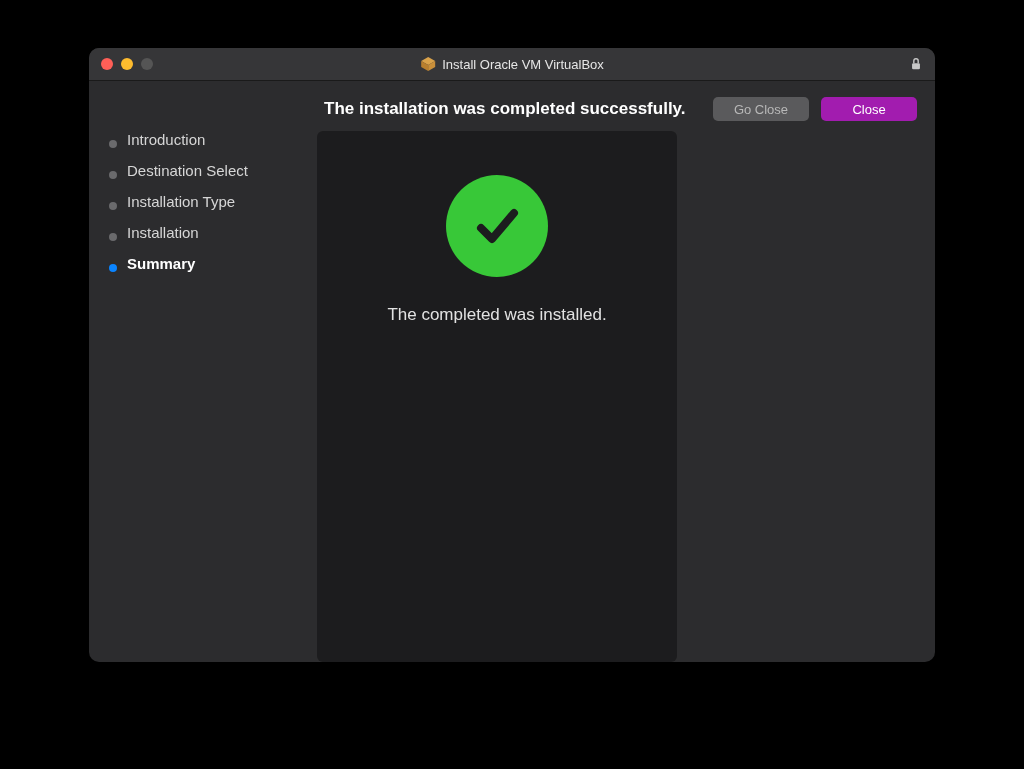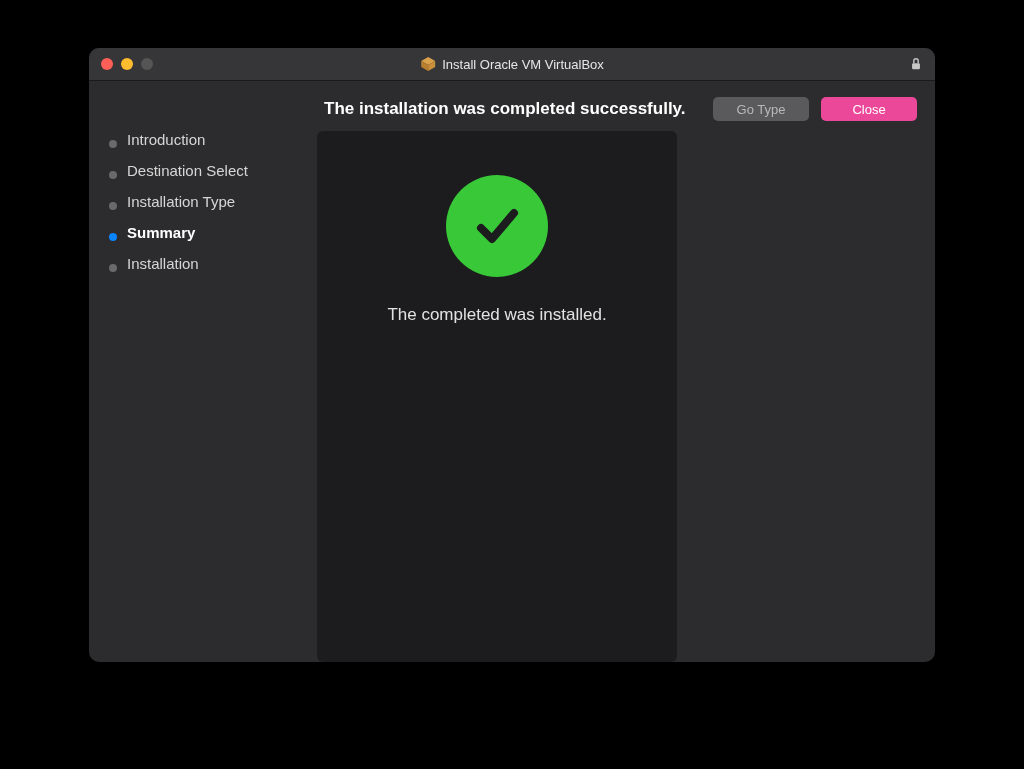--- a/index.html
+++ b/index.html
@@ -163,21 +163,21 @@
       font-size: 13px;
       border: none;
       cursor: pointer;
       font-family: inherit;
     }
     .btn-secondary {
       background: #5a5a5c;
       color: #b8b8b8;
     }
     .btn-primary {
-      background: #ec4899;
+      background: #a21caf;
       color: #fff;
     }
   </style>
 </head>
 <body>
 
 <div class="window">
 
   <div class="titlebar">
     <div class="traffic-lights">
@@ -214,40 +214,40 @@
             <span>Introduction</span>
           </div>
           <div class="step">
             <span class="bullet"></span>
             <span>Destination Select</span>
           </div>
           <div class="step">
             <span class="bullet"></span>
             <span>Installation Type</span>
           </div>
+          <div class="step">
+            <span class="bullet"></span>
+            <span>Installation</span>
+          </div>
           <div class="step active">
             <span class="bullet"></span>
             <span>Summary</span>
-          </div>
-          <div class="step">
-            <span class="bullet"></span>
-            <span>Installation</span>
           </div>
         </div>
 
         <div class="panel">
           <div class="check-circle">
             <svg width="60" height="60" viewBox="0 0 60 60">
               <path d="M14 32 L25 43 L47 17" fill="none" stroke="#1c1c1e" stroke-width="8" stroke-linecap="round" stroke-linejoin="round"></path>
             </svg>
           </div>
           <div class="success-sub">The completed was installed.</div>
         </div>
       </div>
     </div>
 
     <div class="footer">
-      <button class="btn btn-secondary">Go Type</button>
+      <button class="btn btn-secondary">Go Close</button>
       <button class="btn btn-primary">Close</button>
     </div>
   </div>
 
 </div>
 
 </body></html>

